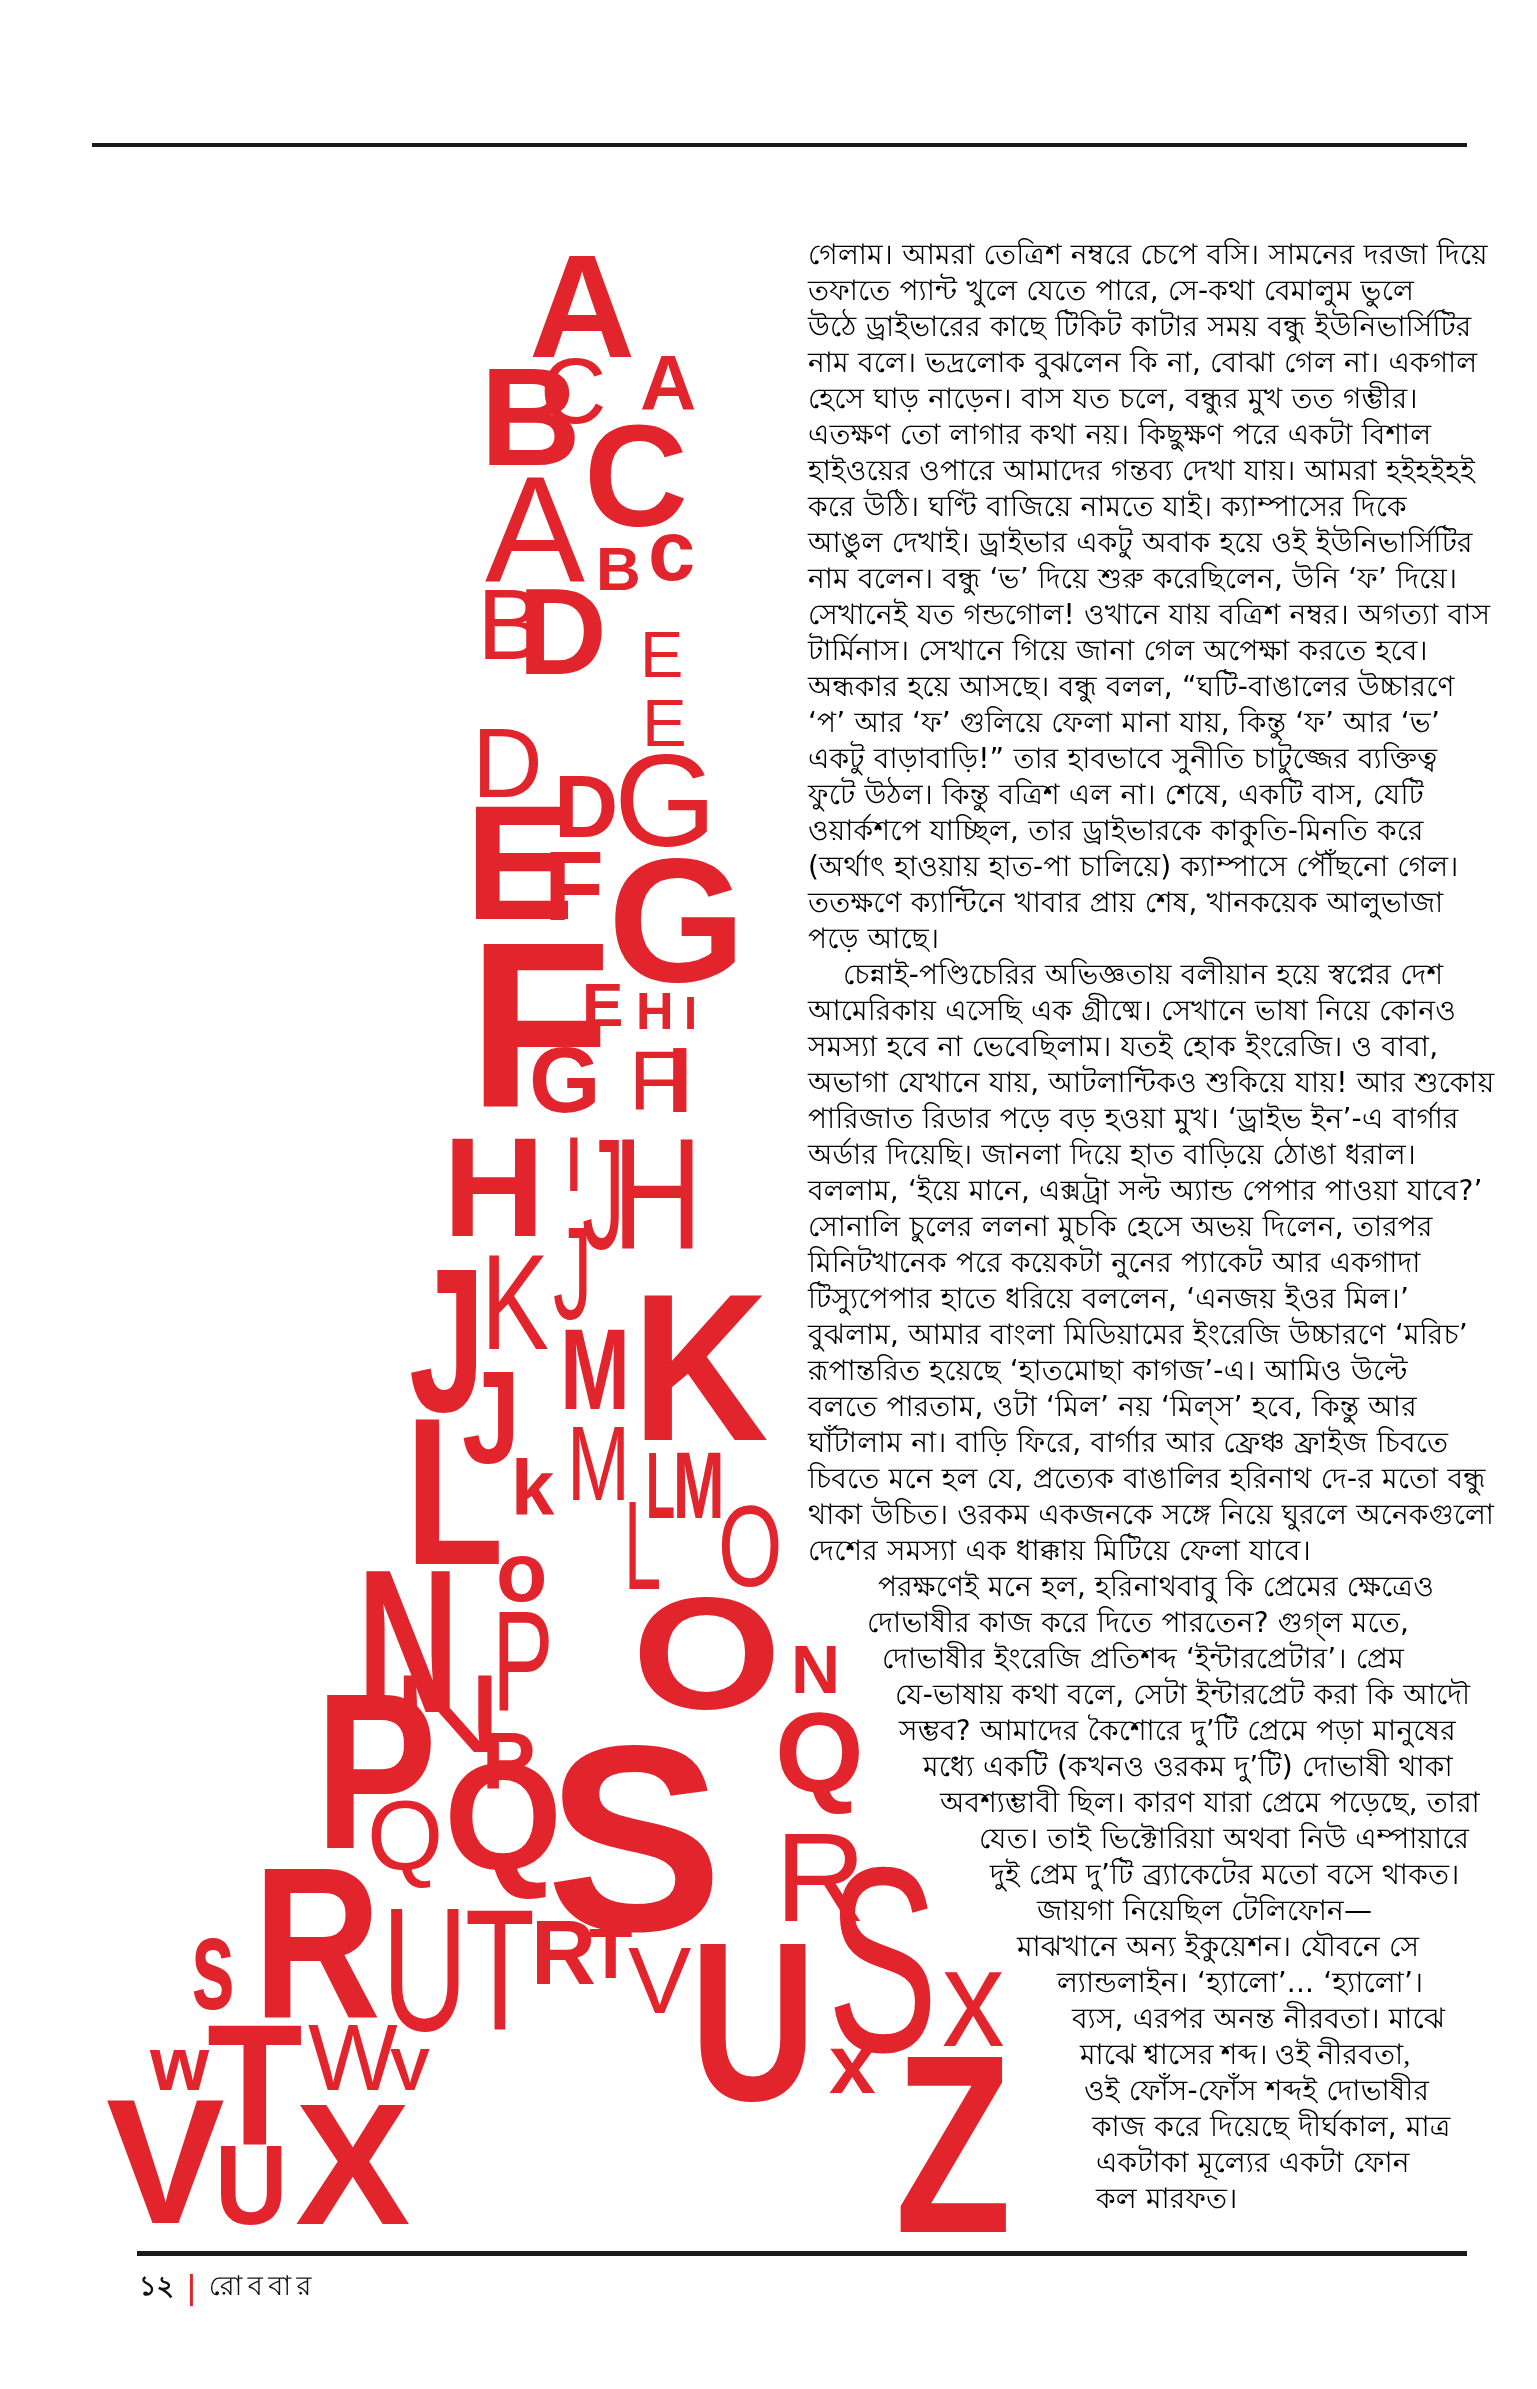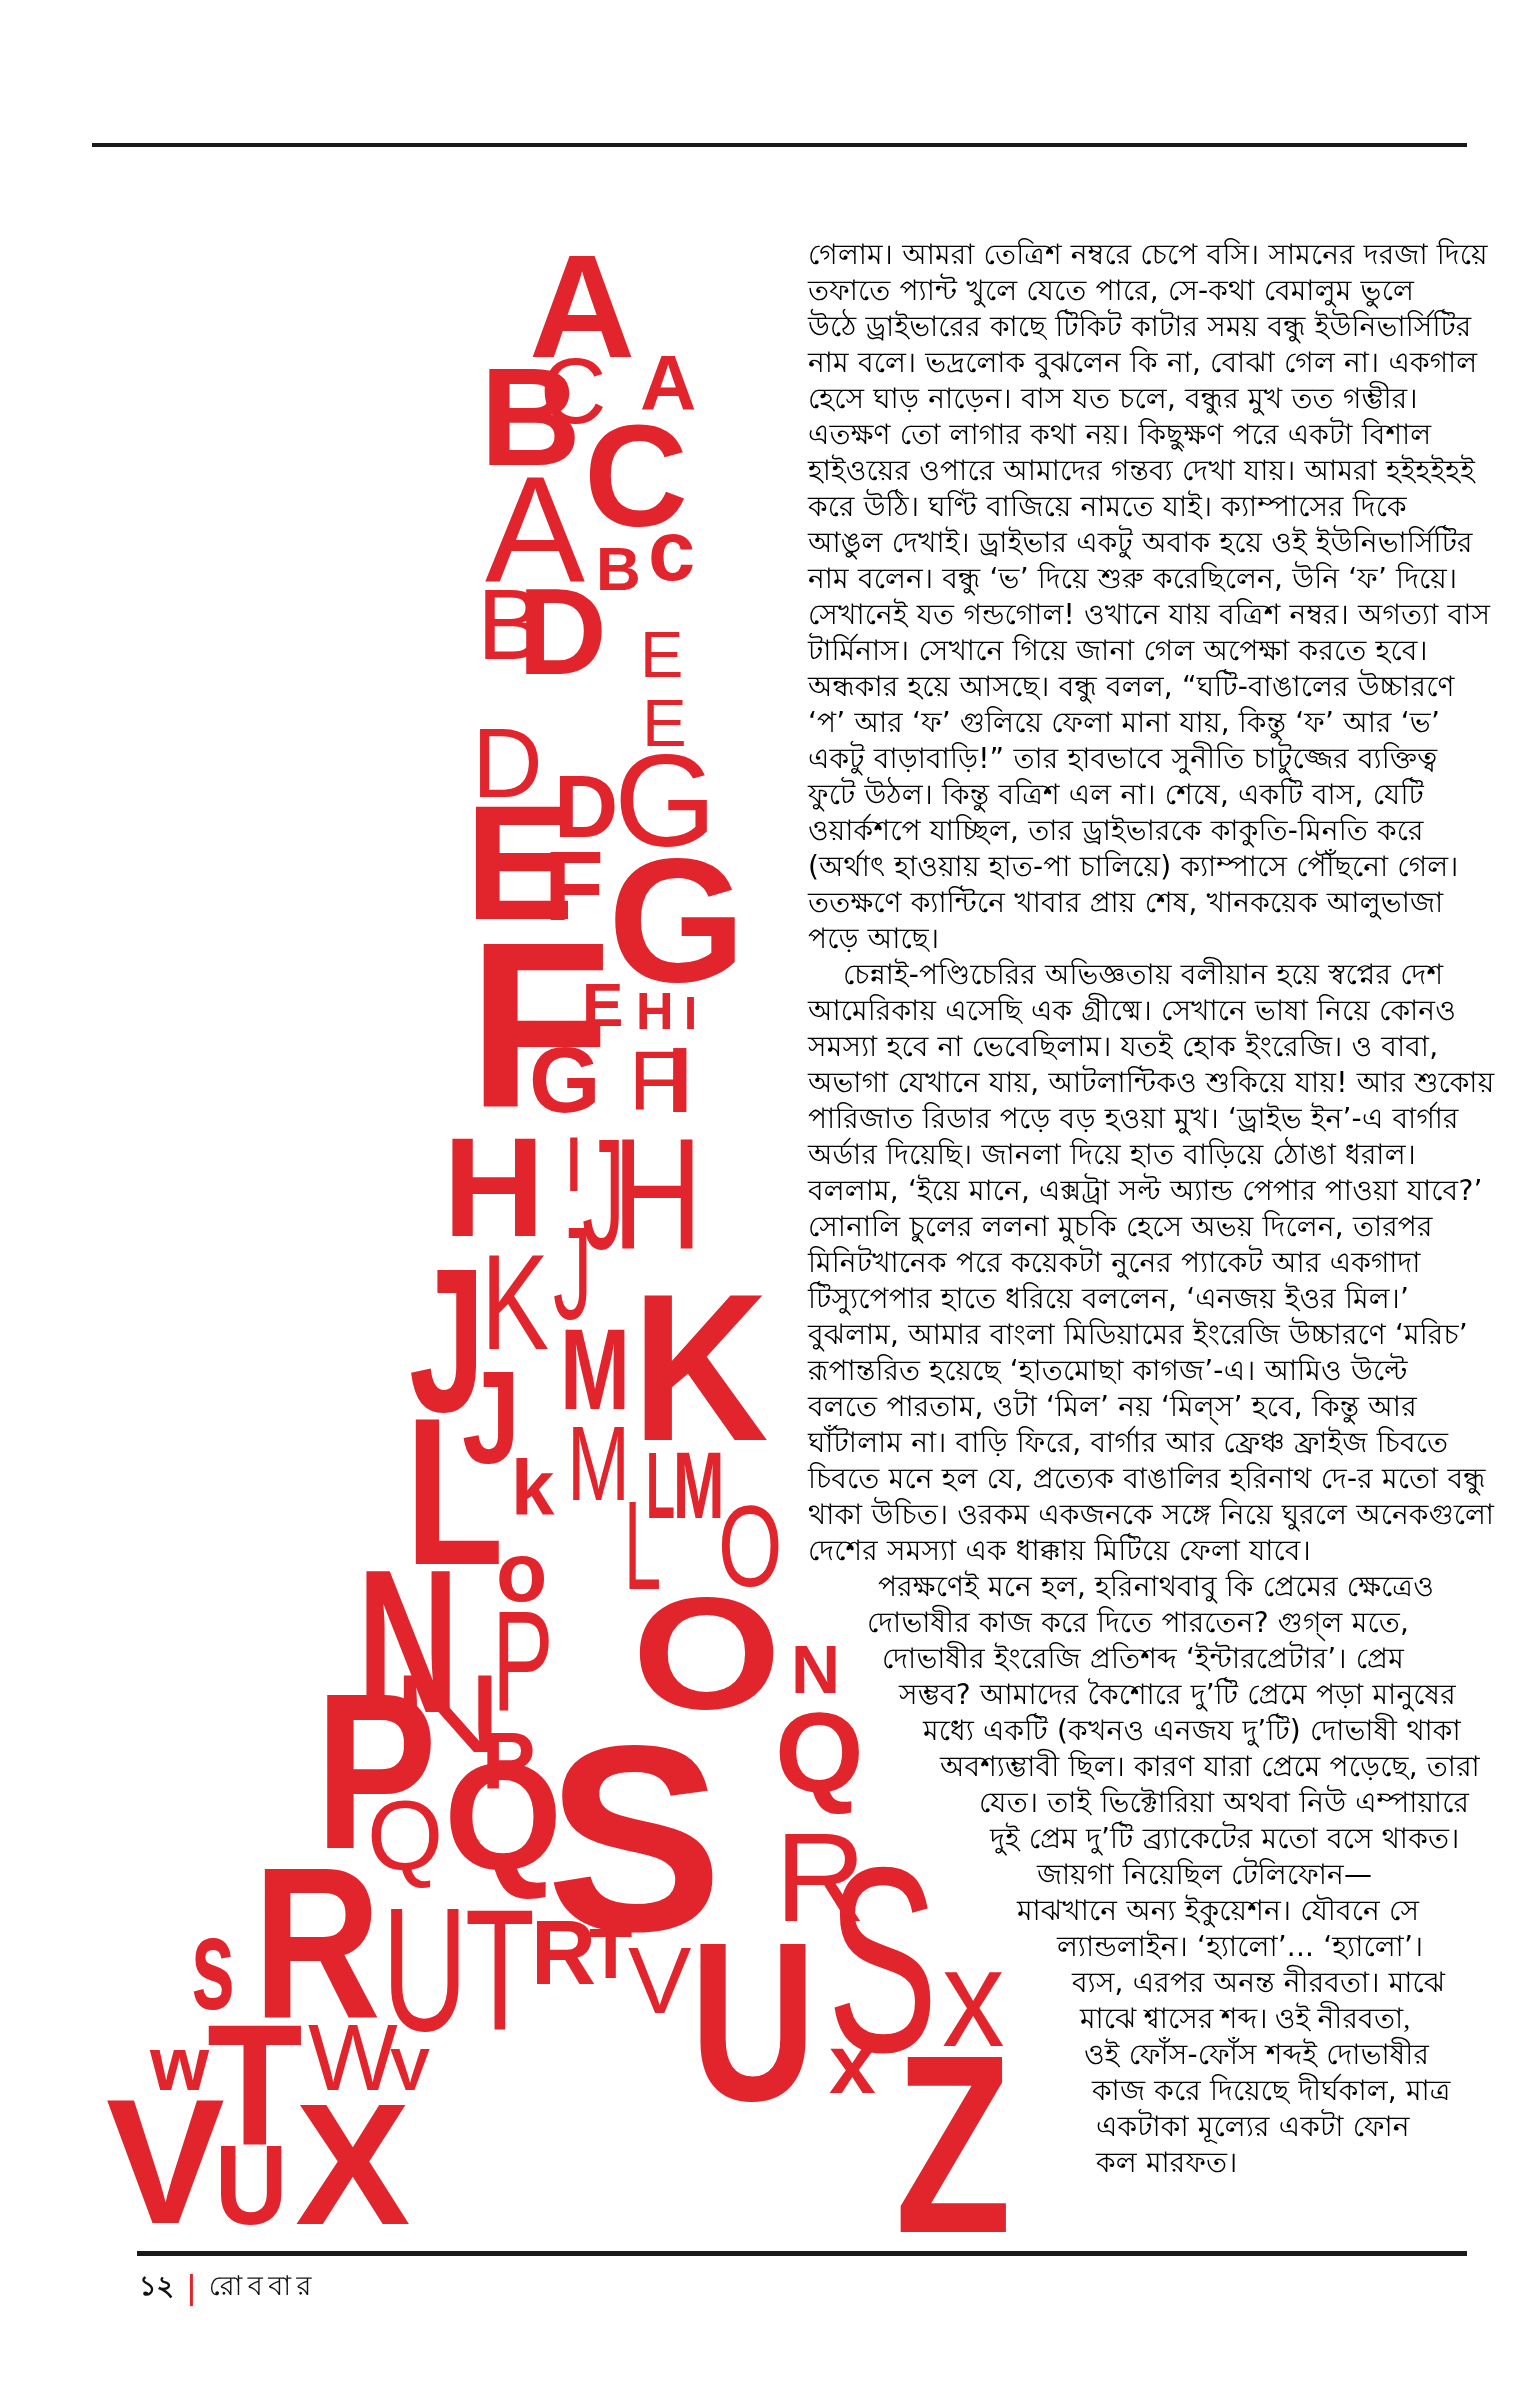--- a/index.html
+++ b/index.html
@@ -170,22 +170,23 @@
       <div class="line">বুঝলাম, আমার বাংলা মিডিয়ামের ইংরেজি উচ্চারণে ‘মরিচ’</div>
       <div class="line">রূপান্তরিত হয়েছে ‘হাতমোছা কাগজ’-এ। আমিও উল্টে</div>
       <div class="line">বলতে পারতাম, ওটা ‘মিল’ নয় ‘মিল্‌স’ হবে, কিন্তু আর</div>
       <div class="line">ঘাঁটালাম না। বাড়ি ফিরে, বার্গার আর ফ্রেঞ্চ ফ্রাইজ চিবতে</div>
       <div class="line">চিবতে মনে হল যে, প্রত্যেক বাঙালির হরিনাথ দে-র মতো বন্ধু</div>
       <div class="line">থাকা উচিত। ওরকম একজনকে সঙ্গে নিয়ে ঘুরলে অনেকগুলো</div>
       <div class="line">দেশের সমস্যা এক ধাক্কায় মিটিয়ে ফেলা যাবে।</div>
       <div class="line" style="padding-left: 70px;">পরক্ষণেই মনে হল, হরিনাথবাবু কি প্রেমের ক্ষেত্রেও</div>
       <div class="line" style="padding-left: 59px;">দোভাষীর কাজ করে দিতে পারতেন? গুগ্‌ল মতে,</div>
       <div class="line" style="padding-left: 74px;">দোভাষীর ইংরেজি প্রতিশব্দ ‘ইন্টারপ্রেটার’। প্রেম</div>
+      <div class="line" style="padding-left: 87px;">যে-ভাষায় কথা বলে, সেটা ইন্টারপ্রেট করা কি আদৌ</div>
       <div class="line" style="padding-left: 91px;">সম্ভব? আমাদের কৈশোরে দু’টি প্রেমে পড়া মানুষের</div>
-      <div class="line" style="padding-left: 115px;">মধ্যে একটি (কখনও এনজয দু’টি) দোভাষী থাকা</div>
+      <div class="line" style="padding-left: 115px;">মধ্যে একটি (কখনও ওরকম দু’টি) দোভাষী থাকা</div>
       <div class="line" style="padding-left: 132px;">অবশ্যম্ভাবী ছিল। কারণ যারা প্রেমে পড়েছে, তারা</div>
       <div class="line" style="padding-left: 171px;">যেত। তাই ভিক্টোরিয়া অথবা নিউ এম্পায়ারে</div>
       <div class="line" style="padding-left: 182px;">দুই প্রেম দু’টি ব্র্যাকেটের মতো বসে থাকত।</div>
       <div class="line" style="padding-left: 229px;">জায়গা নিয়েছিল টেলিফোন—</div>
       <div class="line" style="padding-left: 209px;">মাঝখানে অন্য ইকুয়েশন। যৌবনে সে</div>
       <div class="line" style="padding-left: 249px;">ল্যান্ডলাইন। ‘হ্যালো’... ‘হ্যালো’।</div>
       <div class="line" style="padding-left: 264px;">ব্যস, এরপর অনন্ত নীরবতা। মাঝে</div>
       <div class="line" style="padding-left: 272px; font-family: Liberation Serif, serif;">মাঝে শ্বাসের শব্দ। ওই নীরবতা,</div>
       <div class="line" style="padding-left: 276px;">ওই ফোঁস-ফোঁস শব্দই দোভাষীর</div>
       <div class="line" style="padding-left: 284px;">কাজ করে দিয়েছে দীর্ঘকাল, মাত্র</div>

